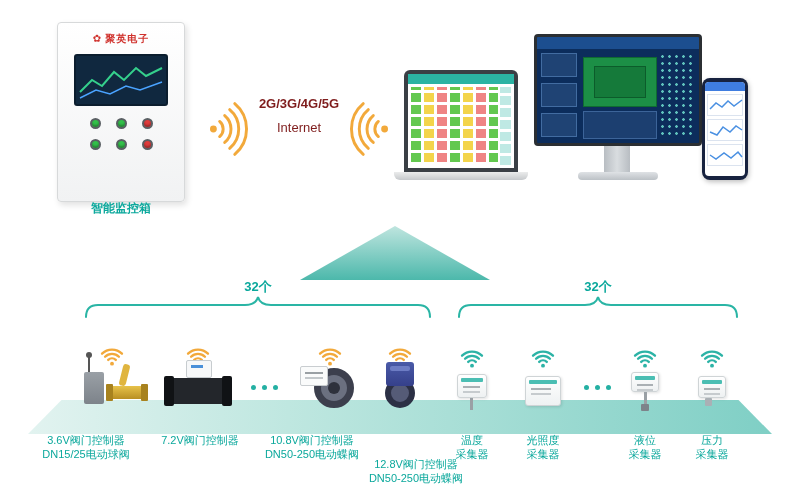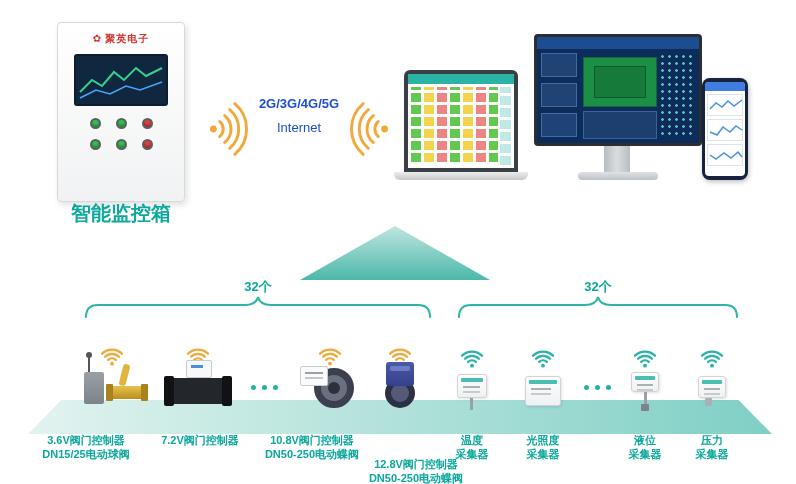--- a/index.html
+++ b/index.html
@@ -20,27 +20,27 @@
   .cab-logo .mark { display:inline-block; margin-right:3px; color:#d0332e; font-size:10px; }
   .cab-screen { position:relative; width:94px; height:52px; margin:8px auto 0;
     background:#10283f; border:2px solid #0b1d2e; border-radius:3px; overflow:hidden; }
   .cab-lights { display:flex; justify-content:center; gap:15px; margin-top:12px; }
   .cab-lights.second { margin-top:10px; }
   .lamp { width:11px; height:11px; border-radius:50%; border:2px solid #5a5f63;
     box-shadow:inset 0 -2px 2px rgba(0,0,0,.3); }
   .lamp.g { background:#33c04a; }
   .lamp.r { background:#e03c3c; }
 
-  .big-label { color:#0ba89c; font-weight:bold; font-size:20px; text-align:center; }
+  .big-label { color:#0ba89c; font-weight:bold; font-size:12px; text-align:center; }
   .cabinet-label { left:57px; top:200px; width:128px; }
   .platform-label { left:495px; top:200px; width:200px; }
 
   
   .net { left:203px; top:88px; width:192px; height:82px; }
-  .net-text { position:absolute; left:48px; right:48px; top:8px; text-align:center; color:#1d4ed8; }
+  .net-text { position:absolute; left:48px; right:48px; top:8px; text-align:center; color:#7f1d1d; }
   .net-text .l1 { font-size:13px; font-weight:bold; }
   .net-text .l2 { font-size:13px; margin-top:9px; }
   .wifi-big { position:absolute; top:2px; }
   .wifi-big.left { left:0; }
   .wifi-big.right { right:0; transform:scaleX(-1); }
 
   
   .laptop-screen { left:404px; top:70px; width:114px; height:102px;
     background:#3a3f45; border-radius:6px 6px 0 0; padding:4px; }
   .laptop-inner { position:relative; width:100%; height:100%; background:#ffffff; overflow:hidden; }
@@ -155,21 +155,21 @@
   .d7-tip { left:641px; top:404px; width:8px; height:7px; background:#7d838a; border-radius:1px; }
   .d8-box { left:698px; top:376px; width:28px; height:22px; }
   .d8-pipe { left:705px; top:398px; width:7px; height:8px; background:#aab0b5; border-radius:1px; }
 
   .dots { display:flex; gap:6px; }
   .dots i { width:5px; height:5px; border-radius:50%; background:#24b0a3; }
   .dots-left { left:251px; top:385px; }
   .dots-right { left:584px; top:385px; }
 
   
-  .dev-label { color:#0ba89c; font-size:11px; font-weight:bold; line-height:14px;
+  .dev-label { color:#0ba89c; font-size:11px; font-weight:normal; line-height:14px;
     text-align:center; top:433px; }
   .dl1 { left:30px;  width:112px; }
   .dl2 { left:144px; width:112px; }
   .dl3 { left:256px; width:112px; }
   .dl4 { left:360px; width:112px;margin-top:24px; }
   .dl5 { left:442px; width:60px; }
   .dl6 { left:513px; width:60px; }
   .dl7 { left:615px; width:60px; }
   .dl8 { left:682px; width:60px; }
 </style>

